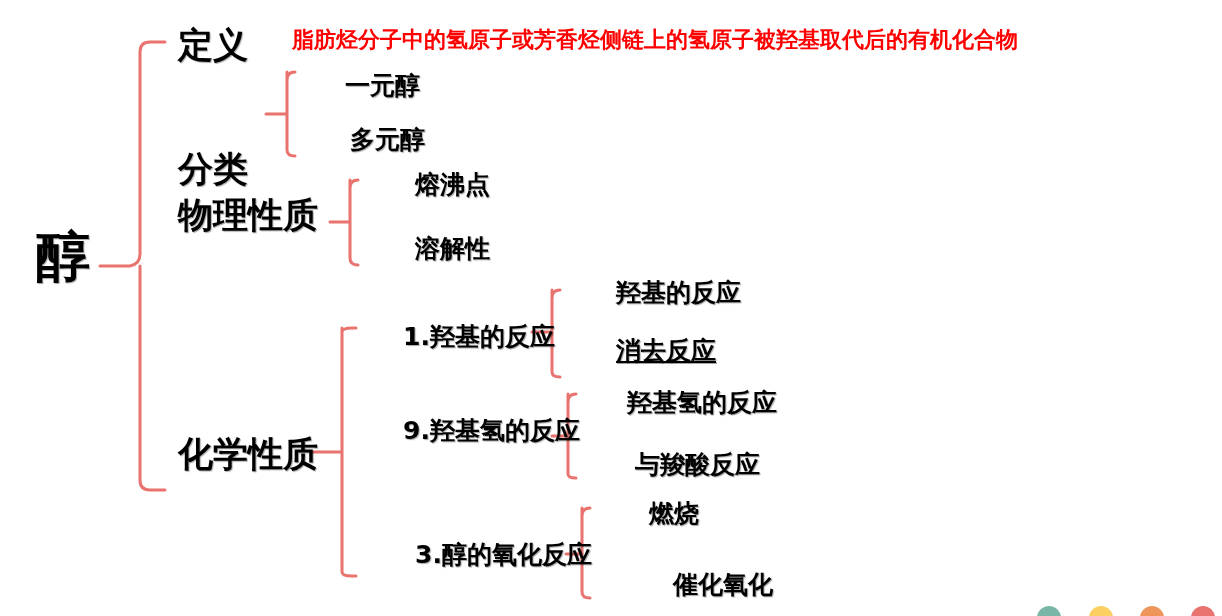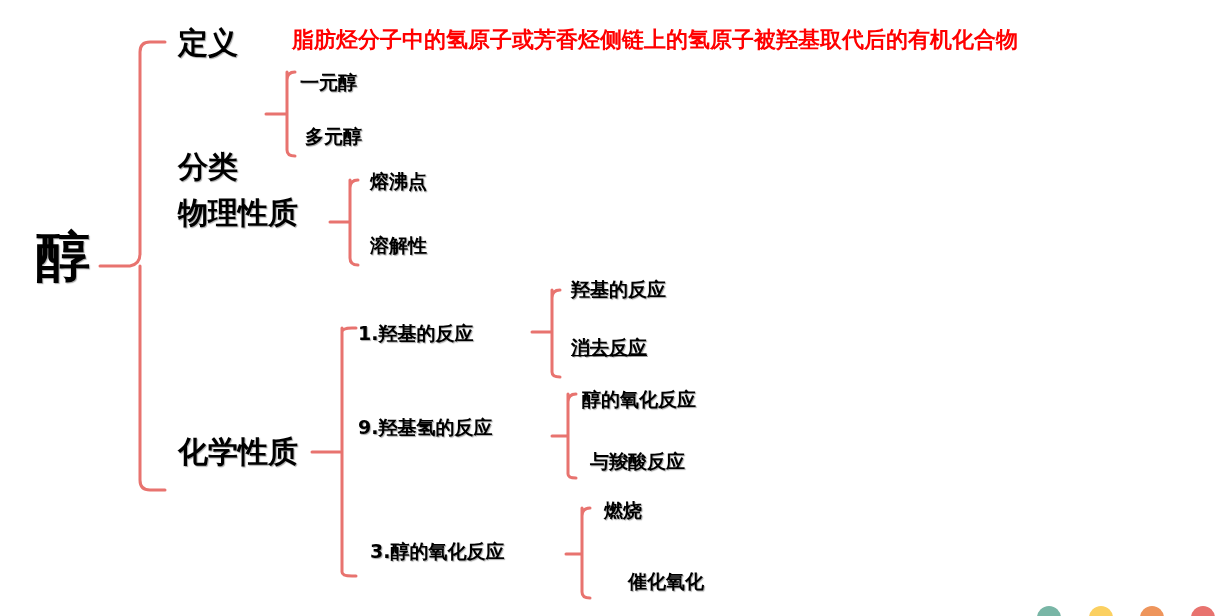--- a/index.html
+++ b/index.html
@@ -1,22 +1,22 @@
 <!DOCTYPE html>
 <html><head>
 <meta charset="utf-8">
 <style>
   html,body{margin:0;padding:0;}
   body{width:1222px;height:616px;background:#ffffff;position:relative;overflow:hidden;
        font-family:"DejaVu Sans","Liberation Sans",sans-serif;}
   .t{position:absolute;font-weight:bold;color:#000;white-space:nowrap;
      text-shadow:1px 1px 1px rgba(0,0,0,0.35);line-height:1;}
   .root{font-size:54px;}
-  .l1{font-size:30px;}
-  .l2{font-size:19px;}
+  .l1{font-size:35px;}
+  .l2{font-size:25px;margin-left:45px;}
   .def{font-size:22px;color:#ff0000;text-shadow:none;letter-spacing:0px;}
   svg.lines{position:absolute;left:0;top:0;}
   .dot{position:absolute;width:24px;height:24px;border-radius:50%;}
 </style>
 </head>
 <body>
 
 <svg class="lines" width="1222" height="616">
   <g fill="none" stroke="#e8736f" stroke-width="3" stroke-linecap="round">
 
@@ -49,21 +49,21 @@
 <div class="t l2" style="left:370px;top:172px;text-align:center;">熔沸点</div>
 <div class="t l2" style="left:370px;top:236px;">溶解性</div>
 
 <div class="t l1" style="left:178px;top:437px;">化学性质</div>
 
 <div class="t l2" style="left:358px;top:324px;">1.羟基的反应</div>
 <div class="t l2" style="left:571px;top:280px;">羟基的反应</div>
 <div class="t l2" style="left:571px;top:338px;text-decoration:underline;">消去反应</div>
 
 <div class="t l2" style="left:358px;top:418px;">9.羟基氢的反应</div>
-<div class="t l2" style="left:582px;top:390px;">醇的氧化反应</div>
+<div class="t l2" style="left:582px;top:390px;">羟基氢的反应</div>
 <div class="t l2" style="left:590px;top:452px;">与羧酸反应</div>
 
 <div class="t l2" style="left:370px;top:542px;">3.醇的氧化反应</div>
 <div class="t l2" style="left:604px;top:501px;">燃烧</div>
 <div class="t l2" style="left:628px;top:572px;text-align:right;">催化氧化</div>
 
 <div class="dot" style="left:1037px;top:606px;background:#79b6a6;"></div>
 <div class="dot" style="left:1089px;top:606px;background:#fbd061;"></div>
 <div class="dot" style="left:1140px;top:606px;background:#ee955c;"></div>
 <div class="dot" style="left:1191px;top:606px;background:#e8736f;"></div>

